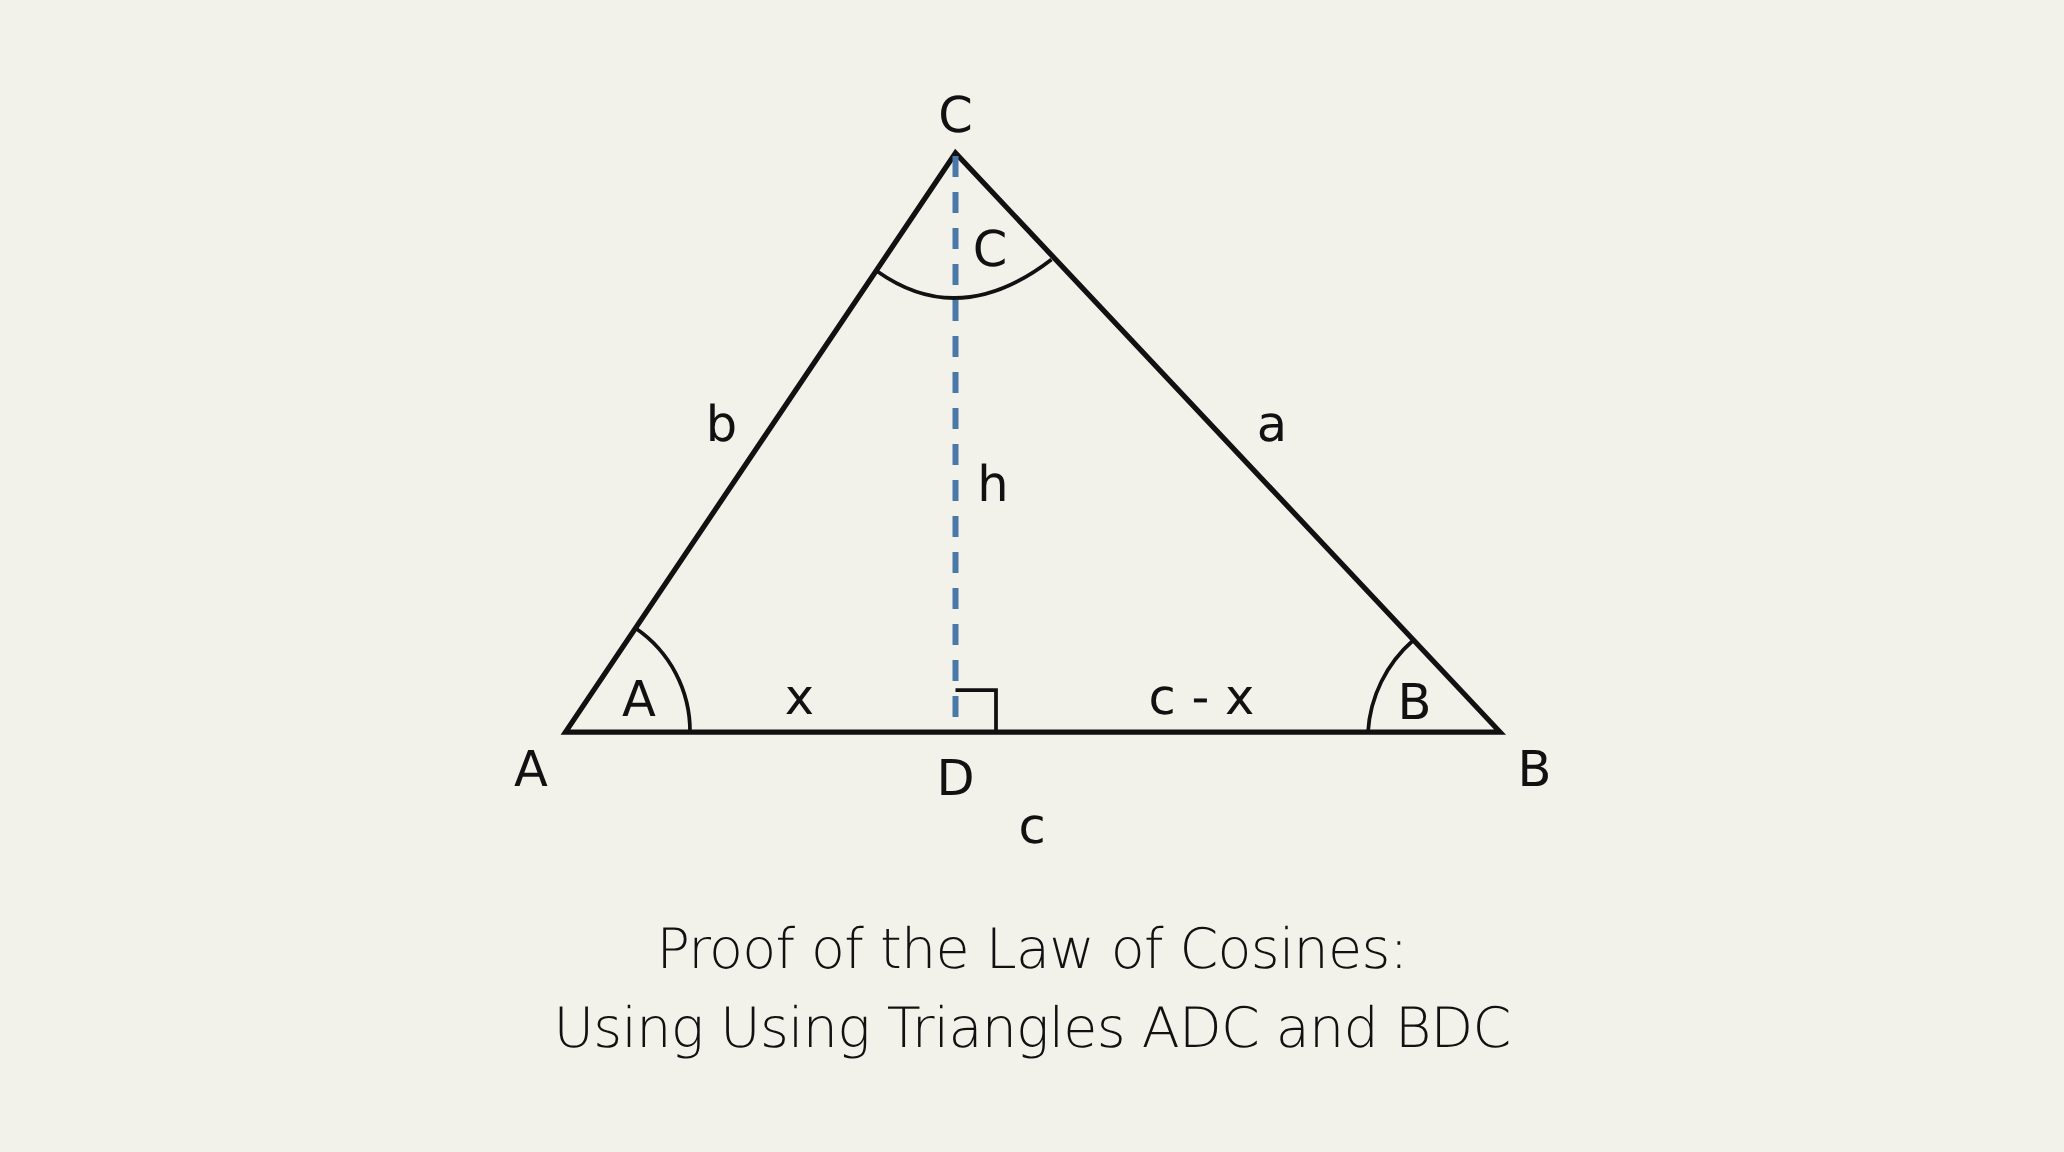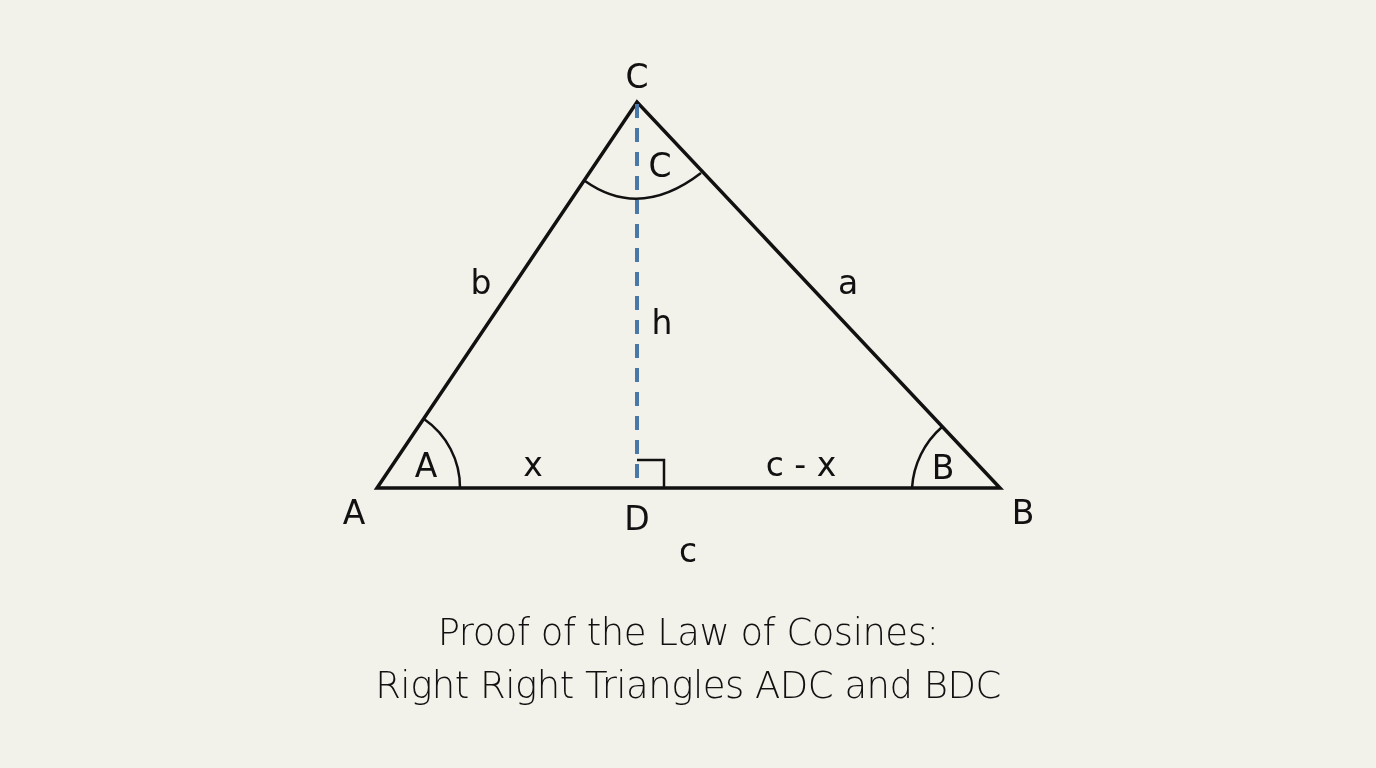--- a/index.html
+++ b/index.html
@@ -45,13 +45,13 @@
 
   <text class="lbl" x="481" y="294" text-anchor="middle">b</text>
   <text class="lbl" x="848" y="294" text-anchor="middle">a</text>
   <text class="lbl" x="662" y="334" text-anchor="middle">h</text>
   <text class="lbl" x="533" y="476" text-anchor="middle">x</text>
   <text class="lbl" x="801" y="476" text-anchor="middle">c - x</text>
   <text class="lbl" x="688" y="562" text-anchor="middle">c</text>
 </svg>
 
 <div class="caption" style="top:611px;">Proof of the Law of Cosines:</div>
-<div class="caption" style="top:664px;">Right Right Triangles ADC and BDC</div>
+<div class="caption" style="top:664px;">Using Using Triangles ADC and BDC</div>
 
 </body></html>

